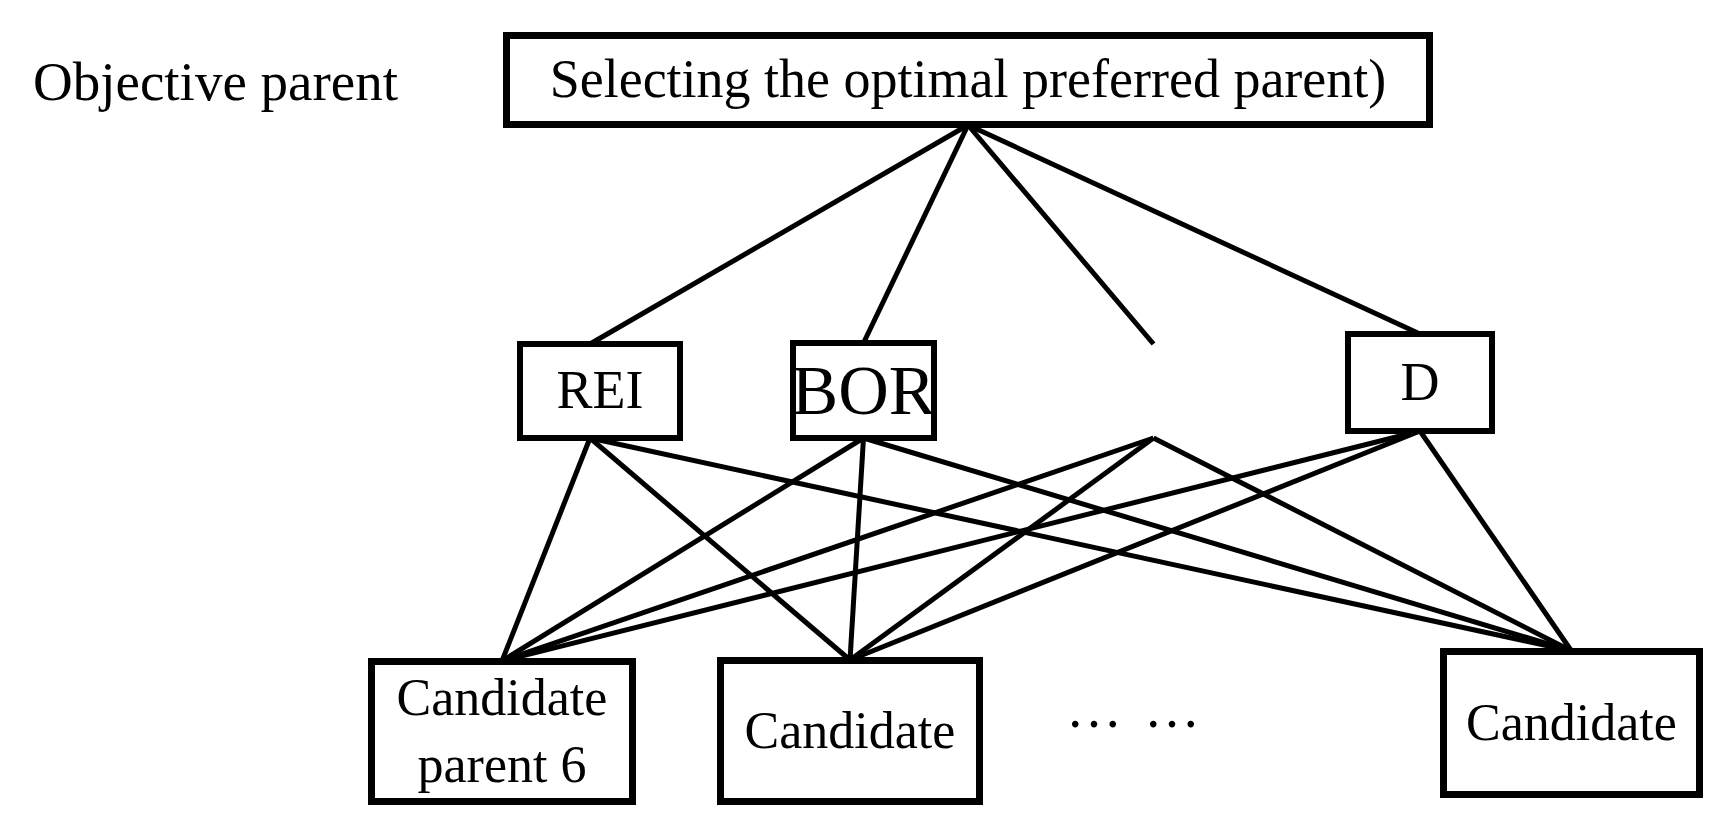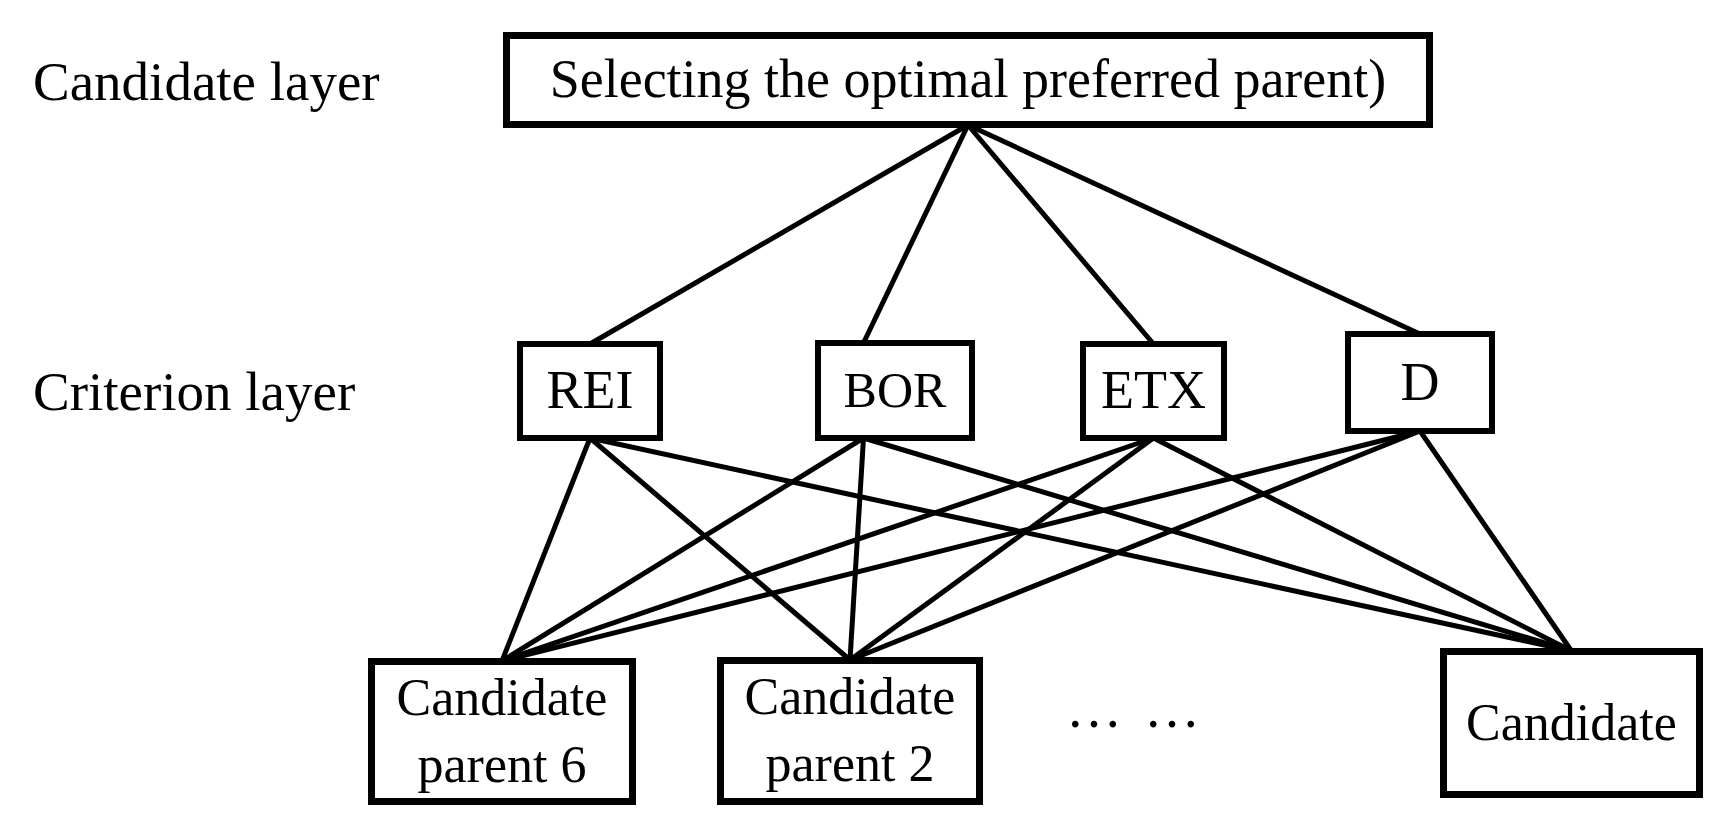--- a/index.html
+++ b/index.html
@@ -36,22 +36,22 @@
     line-height: 1.25;
   }
   .layer-label {
     position: absolute;
     white-space: nowrap;
     font-size: 55px;
     line-height: 1.1;
   }
   
   #node-objective { left: 503px; top: 32px;  width: 930px; height: 96px;  border-width: 7px; font-size: 54px; }
-  #node-rei       { left: 517px; top: 341px; width: 146px; height: 100px; font-size: 54px; }
-  #node-bor       { left: 790px; top: 340px; width: 160px; height: 101px; font-size: 50px; margin-left: 25px; }
+  #node-rei       { left: 517px; top: 341px; width: 166px; height: 100px; font-size: 54px; }
+  #node-bor       { left: 790px; top: 340px; width: 147px; height: 101px; font-size: 70px; }
   #node-etx       { left: 1080px; top: 341px; width: 147px; height: 100px; font-size: 54px; }
   #node-d         { left: 1345px; top: 331px; width: 150px; height: 103px; font-size: 54px; }
   #node-c1        { left: 368px; top: 658px; width: 268px; height: 147px; border-width: 7px; font-size: 52px; line-height: 1.28; }
   #node-c2        { left: 717px; top: 657px; width: 266px; height: 148px; border-width: 7px; font-size: 52px; line-height: 1.28; }
   #node-cn        { left: 1440px; top: 648px; width: 263px; height: 150px; border-width: 7px; font-size: 52px; line-height: 1.28; }
   
   #label-objective { left: 33px; top: 52px; }
   #label-criterion { left: 33px; top: 362px; }
   #label-scheme    { left: 36px; top: 705px; }
   #scheme-ellipsis {
@@ -81,53 +81,48 @@
       <line x1="863.5" y1="438" x2="850" y2="660" stroke="#000000" stroke-width="5"></line>
       <line x1="863.5" y1="438" x2="1571.5" y2="651" stroke="#000000" stroke-width="5"></line>
       <line x1="1153.5" y1="438" x2="502" y2="661" stroke="#000000" stroke-width="5"></line>
       <line x1="1153.5" y1="438" x2="850" y2="660" stroke="#000000" stroke-width="5"></line>
       <line x1="1153.5" y1="438" x2="1571.5" y2="651" stroke="#000000" stroke-width="5"></line>
       <line x1="1420" y1="431" x2="502" y2="661" stroke="#000000" stroke-width="5"></line>
       <line x1="1420" y1="431" x2="850" y2="660" stroke="#000000" stroke-width="5"></line>
       <line x1="1420" y1="431" x2="1571.5" y2="651" stroke="#000000" stroke-width="5"></line>
     </svg>
 
-  <div class="layer-label" id="label-objective">Candidate layer</div>
+  <div class="layer-label" id="label-objective">Objective parent</div>
 
-  <div class="layer-label" id="label-criterion">Criterion layer</div>
 
 
   <div class="node" id="node-objective">
     <span>Selecting the optimal preferred parent)</span>
   </div>
 
   <div class="node" id="node-rei">
     <span>REI</span>
   </div>
 
   <div class="node" id="node-bor">
     <span>BOR</span>
   </div>
 
-  <div class="node" id="node-etx">
-    <span>ETX</span>
-  </div>
 
   <div class="node" id="node-d">
     <span>D</span>
   </div>
 
   <div class="node" id="node-c1">
     <span>Candidate</span>
     <span>parent 6</span>
   </div>
 
   <div class="node" id="node-c2">
     <span>Candidate</span>
-    <span>parent 2</span>
   </div>
 
   <div id="scheme-ellipsis">… …</div>
 
   <div class="node" id="node-cn">
     <span>Candidate</span>
   </div>
 
 </div>
 

